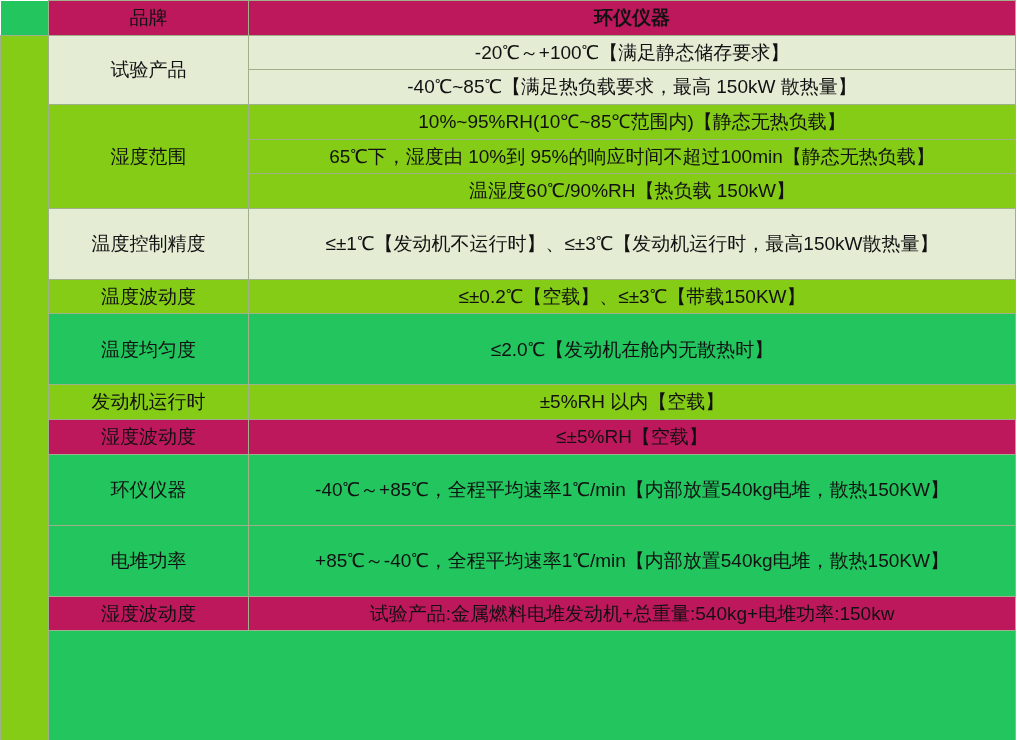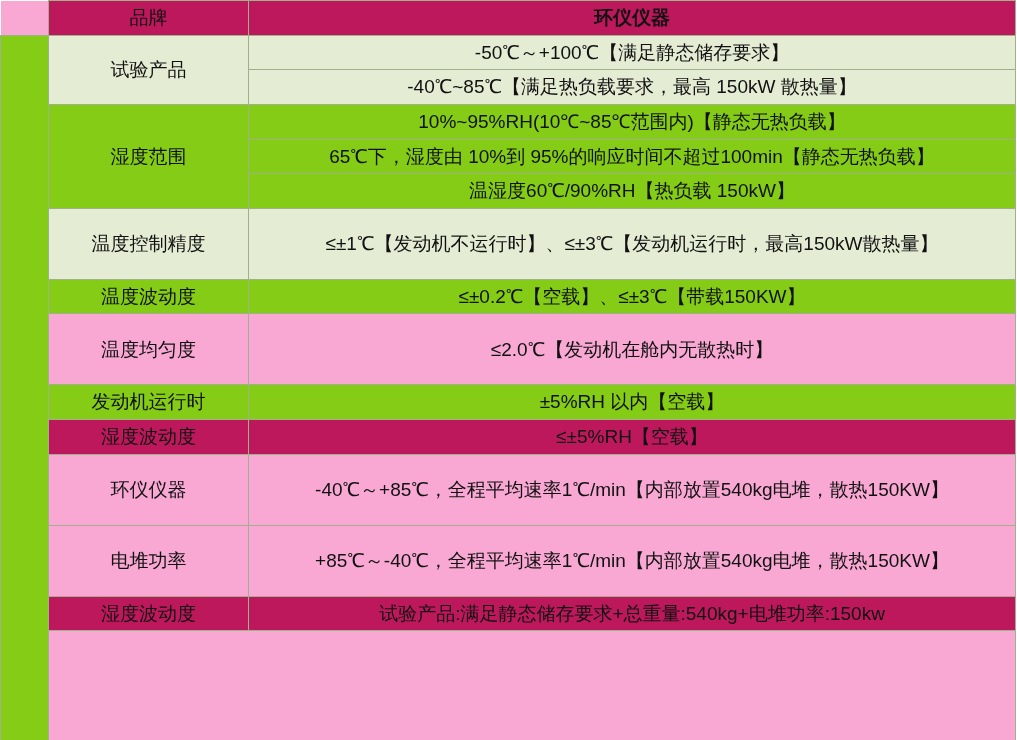--- a/index.html
+++ b/index.html
@@ -36,21 +36,21 @@
   }
   
   col.c1 { width: 48px; }
   col.c2 { width: 200px; }
   col.c3 { width: 767px; }
 
   
   .band-a { background: #84cc16; }
   .band-b { background: #e4ecd4; }
   .band-c { background: #be185d; margin-left: 16px; }
-  .band-white { background: #f9a8d4; }
+  .band-white { background: #22c55e; }
 
   .vert-label {
     font-size: 20px;
     letter-spacing: 2px;
     line-height: 1.6;
     text-align: center;
     padding: 0 4px;
   }
   .brand-name {
     font-size: 20px;
@@ -89,21 +89,21 @@
       </tr>
 
       <tr>
         <td class="band-a vert-label" rowspan="16">
           
           
           
           
         </td>
         <td class="band-b rowlabel" rowspan="2">试验产品</td>
-        <td class="band-b val">-50℃～+100℃【满足静态储存要求】</td>
+        <td class="band-b val">-20℃～+100℃【满足静态储存要求】</td>
       </tr>
       <tr>
         <td class="band-b val">-40℃~85℃【满足热负载要求，最高 150kW 散热量】</td>
       </tr>
 
       <tr>
         <td class="band-a rowlabel" rowspan="3">湿度范围</td>
         <td class="band-a val">10%~95%RH(10℃~85℃范围内)【静态无热负载】</td>
       </tr>
       <tr>
@@ -143,21 +143,21 @@
         <td class="band-white val tall">-40℃～+85℃，全程平均速率1℃/min【内部放置540kg电堆，散热150KW】</td>
       </tr>
 
       <tr>
         <td class="band-white rowlabel tall">电堆功率</td>
         <td class="band-white val tall">+85℃～-40℃，全程平均速率1℃/min【内部放置540kg电堆，散热150KW】</td>
       </tr>
 
       <tr>
         <td class="band-c rowlabel">湿度波动度</td>
-        <td class="band-c val">试验产品:满足静态储存要求+总重量:540kg+电堆功率:150kw</td>
+        <td class="band-c val">试验产品:金属燃料电堆发动机+总重量:540kg+电堆功率:150kw</td>
       </tr>
 
       <tr>
         <td class="band-white power-label" colspan="2" rowspan="3">总 功 率</td>
         <td class="band-c val">最大负荷容量约270KW、最大电流：480A</td>
       </tr>
 
     </tbody>
   </table>
 </div>

